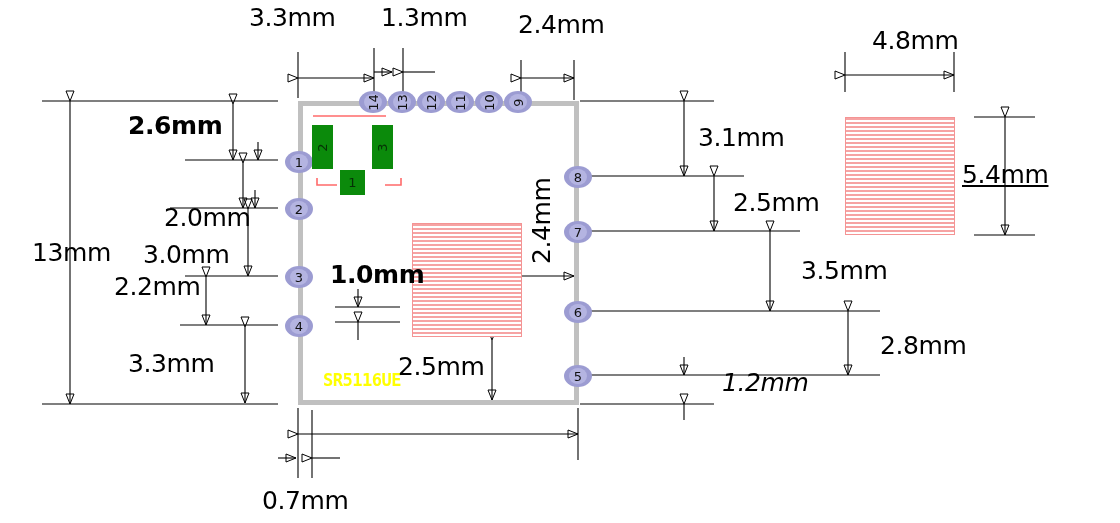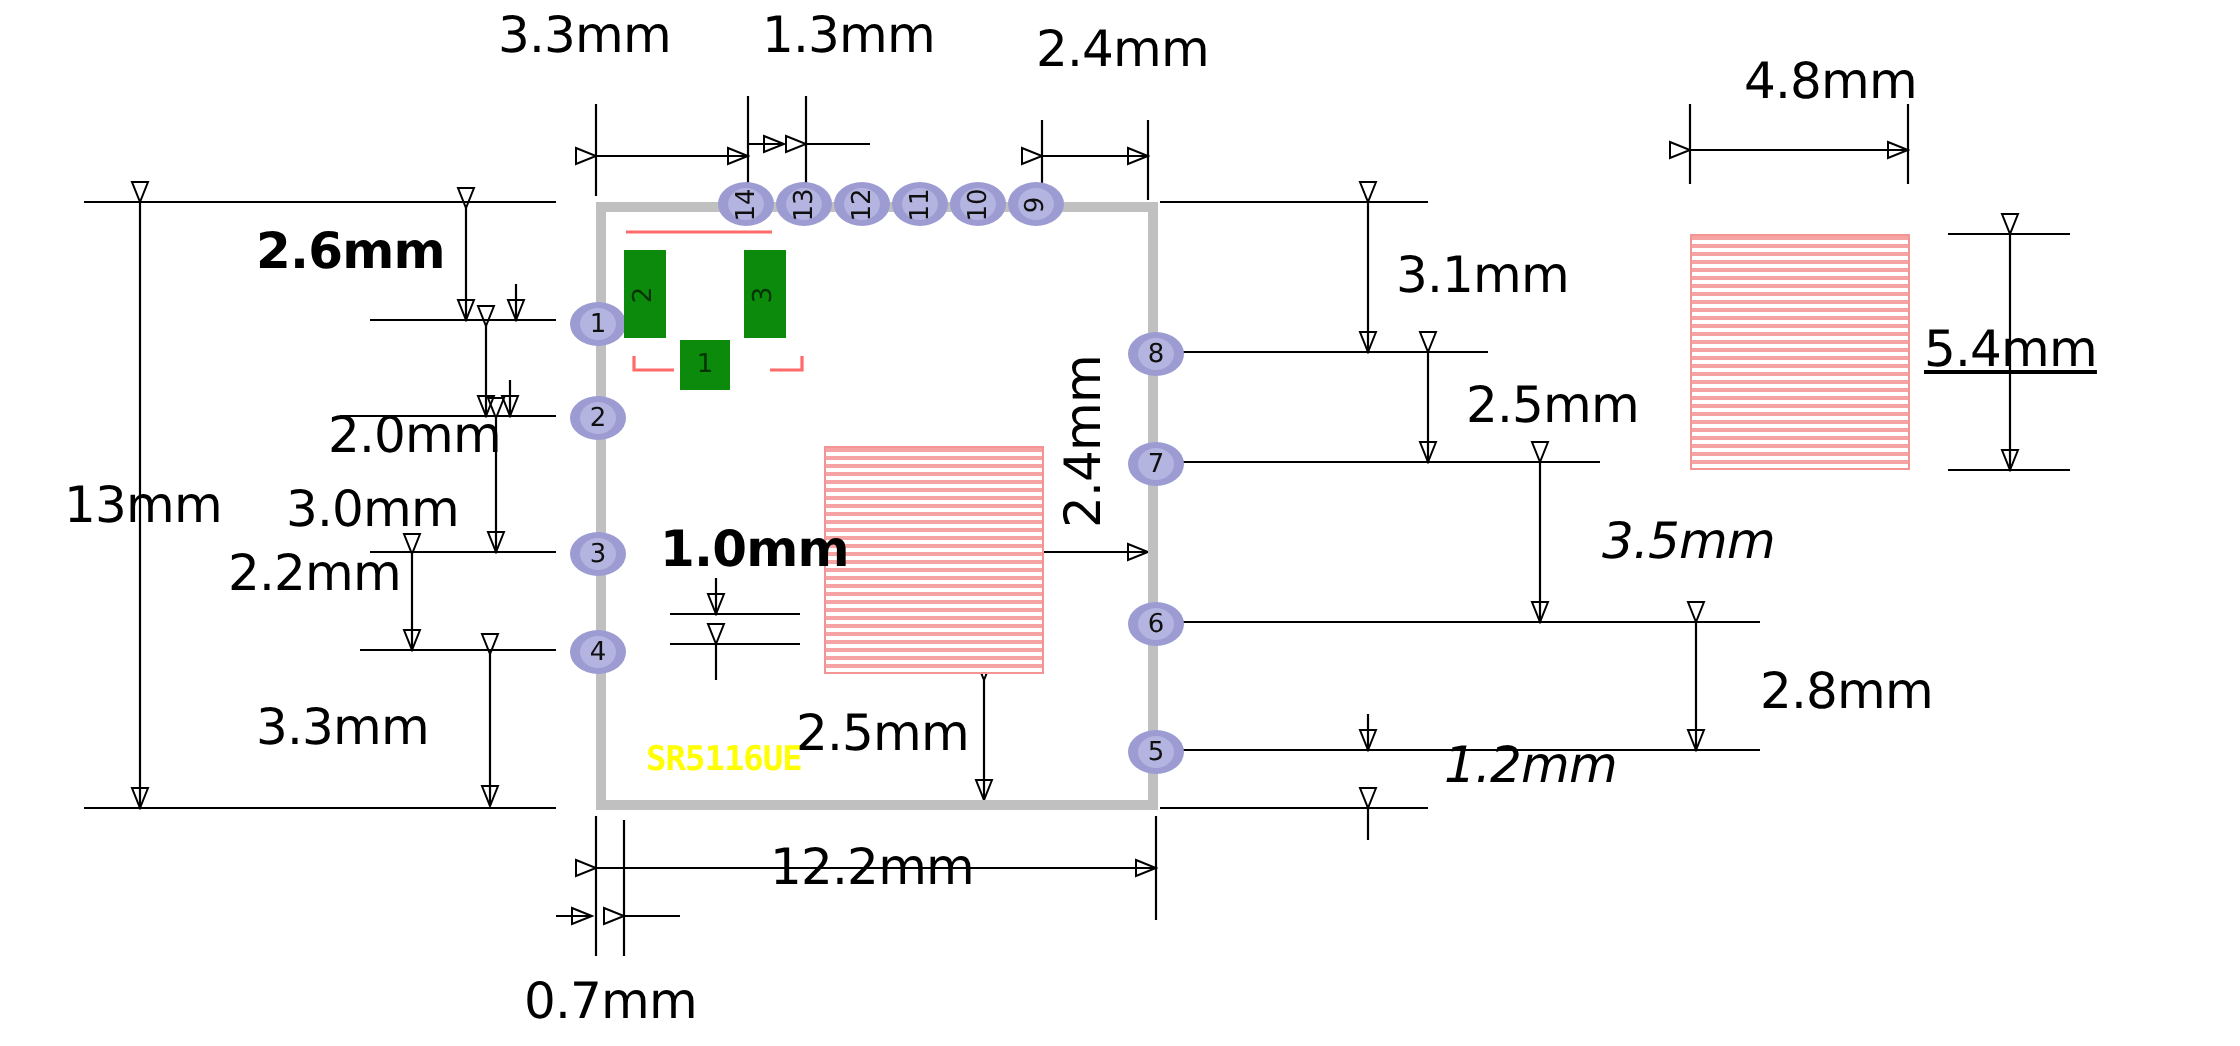--- a/index.html
+++ b/index.html
@@ -309,25 +309,24 @@
 
   <div class="dimtext big" style="left:32px; top:240px;">13mm</div>
   <div class="dimtext big" style="left:128px; top:113px;font-weight:bold;">2.6mm</div>
   <div class="dimtext big" style="left:164px; top:170px;margin-top:35px;">2.0mm</div>
   <div class="dimtext big" style="left:143px; top:222px;margin-top:20px;">3.0mm</div>
   <div class="dimtext big" style="left:114px; top:274px;">2.2mm</div>
   <div class="dimtext big" style="left:128px; top:351px;">3.3mm</div>
 
   <div class="dimtext big" style="left:698px; top:125px;">3.1mm</div>
   <div class="dimtext big" style="left:733px; top:190px;">2.5mm</div>
-  <div class="dimtext big" style="left:801px; top:258px;font-style:italic;">3.5mm</div>
+  <div class="dimtext big" style="left:801px; top:258px;">3.5mm</div>
   <div class="dimtext big" style="left:880px; top:333px;">2.8mm</div>
   <div class="dimtext big" style="left:722px; top:370px;font-style:italic;">1.2mm</div>
 
-  <div class="dimtext big" style="left:385px; top:421px;">12.2mm</div>
   <div class="dimtext big" style="left:262px; top:488px;">0.7mm</div>
 
   <div class="dimtext big" style="left:330px; top:262px;font-weight:bold;">1.0mm</div>
   <div class="dimtext big" style="left:398px; top:354px;">2.5mm</div>
   <div class="dimtext big rot90" style="left:529px; top:264px;">2.4mm</div>
 
   <div class="dimtext big" style="left:872px; top:28px;">4.8mm</div>
   <div class="dimtext big" style="left:962px; top:162px;text-decoration:underline;">5.4mm</div>
 
 </div>

